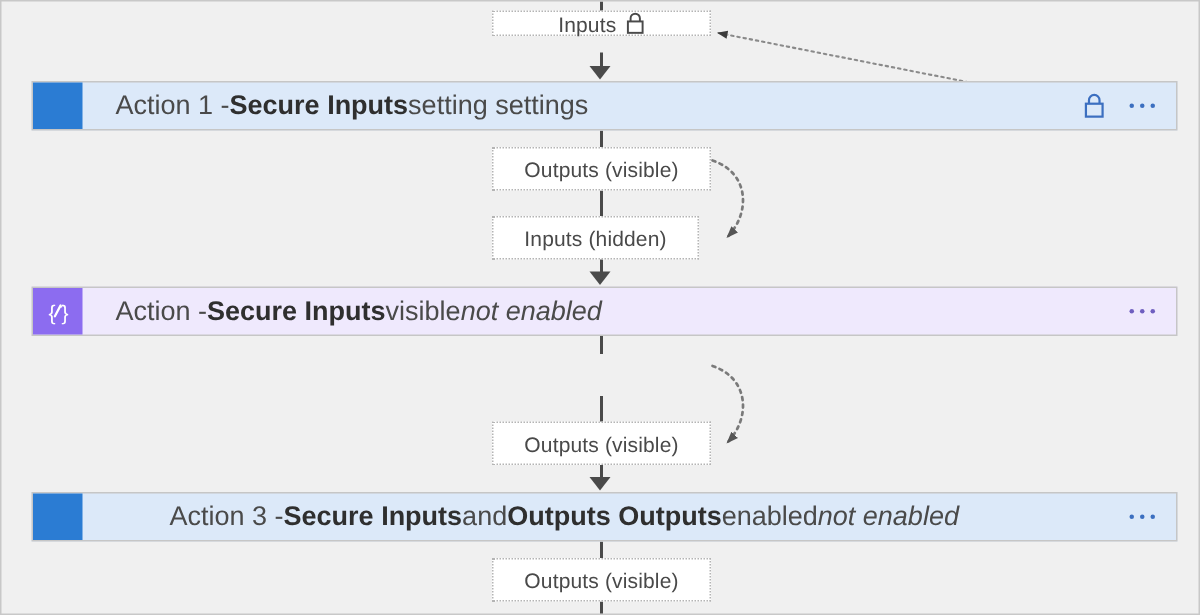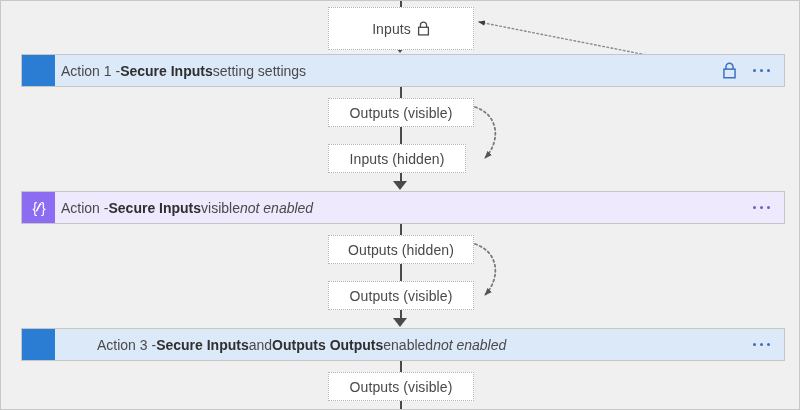--- a/index.html
+++ b/index.html
@@ -56,22 +56,22 @@
     justify-content: center;
     box-sizing: border-box;
   }
   .row-icon.blue   { background: #2b7cd3; }
   .row-icon.purple { background: #8c6cf0; }
 
   .row-label {
     flex: 1 1 auto;
     display: flex;
     align-items: center;
-    padding-left: 6px;
-    font-size: 14px;
+    padding-left: 22px;
+    font-size: 18px;
     color: #4a4a4a;
     white-space: nowrap;
   }
   .row-label b { font-weight: bold; color: #2f2f2f; }
   .row-label i { font-style: italic; }
 
   .row-right {
     flex: 0 0 auto;
     display: flex;
     align-items: center;
@@ -150,39 +150,36 @@
       </marker>
     </defs>
 
     <path d="M727,70 L478,21" fill="none" stroke="#8a8a8a" stroke-width="1.4" stroke-dasharray="1.6 2.6" stroke-linecap="round" marker-end="url(#ah-dark)"></path>
 
     <path d="M474,106 C498,114 500,140 484,157" fill="none" stroke="#7a7a7a" stroke-width="1.8" stroke-dasharray="2 3" stroke-linecap="round" marker-end="url(#ah-dark2)"></path>
 
     <path d="M474,243 C498,251 500,277 484,294" fill="none" stroke="#7a7a7a" stroke-width="1.8" stroke-dasharray="2 3" stroke-linecap="round" marker-end="url(#ah-dark2)"></path>
   </svg>
 
-  <div class="token-box" style="left:327px; top:6px; width:146px; height:43px;">
+  <div class="token-box" style="left:327px; top:6px; width:146px; height:17px;">
     <span>Inputs</span>
     <svg width="13" height="15" viewBox="0 0 13 15" style="flex:0 0 auto;">
       <path d="M3.4,6.2 V4.2 a3.1,3.1 0 0 1 6.2,0 V6.2" fill="none" stroke="#4a4a4a" stroke-width="1.3"></path>
       <rect x="1.6" y="6.3" width="9.8" height="7.6" fill="none" stroke="#4a4a4a" stroke-width="1.3"></rect>
     </svg>
   </div>
 
   <div class="token-box" style="left:327px; top:97px; width:146px; height:29px;">
     <span>Outputs (visible)</span>
   </div>
 
   <div class="token-box" style="left:327px; top:143px; width:138px; height:29px;">
     <span>Inputs (hidden)</span>
   </div>
 
-  <div class="token-box" style="left:327px; top:234px; width:146px; height:29px;">
-    <span>Outputs (hidden)</span>
-  </div>
 
   <div class="token-box" style="left:327px; top:280px; width:146px; height:29px;">
     <span>Outputs (visible)</span>
   </div>
 
   <div class="token-box" style="left:327px; top:371px; width:146px; height:29px;">
     <span>Outputs (visible)</span>
   </div>
 
   <div class="action-row blue" style="top:53px;">

